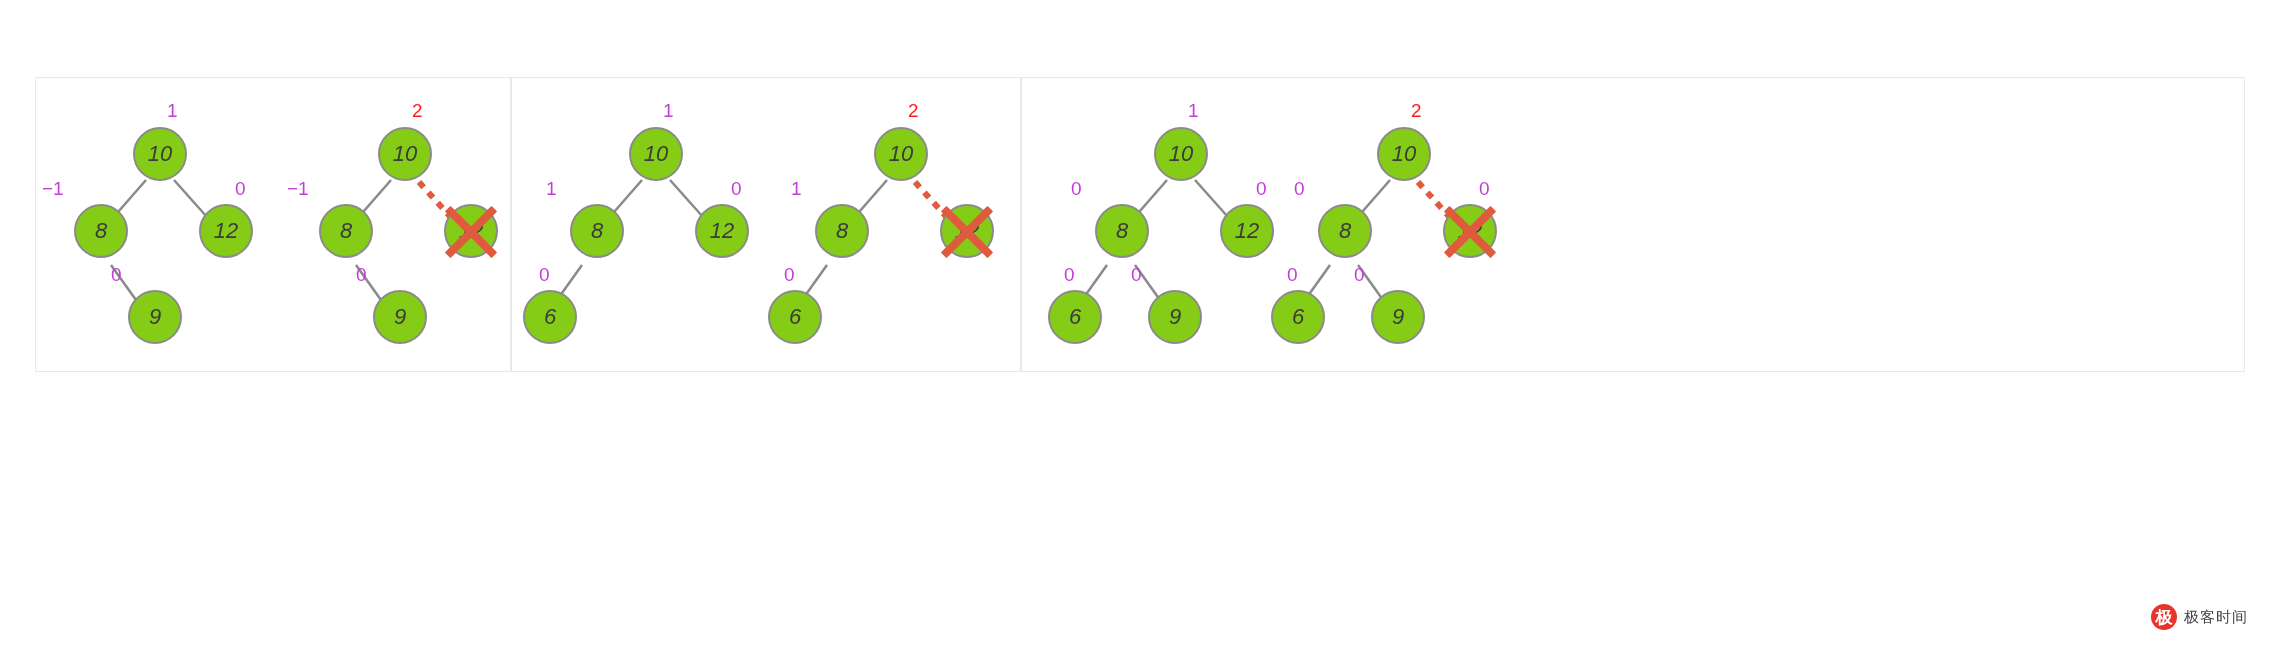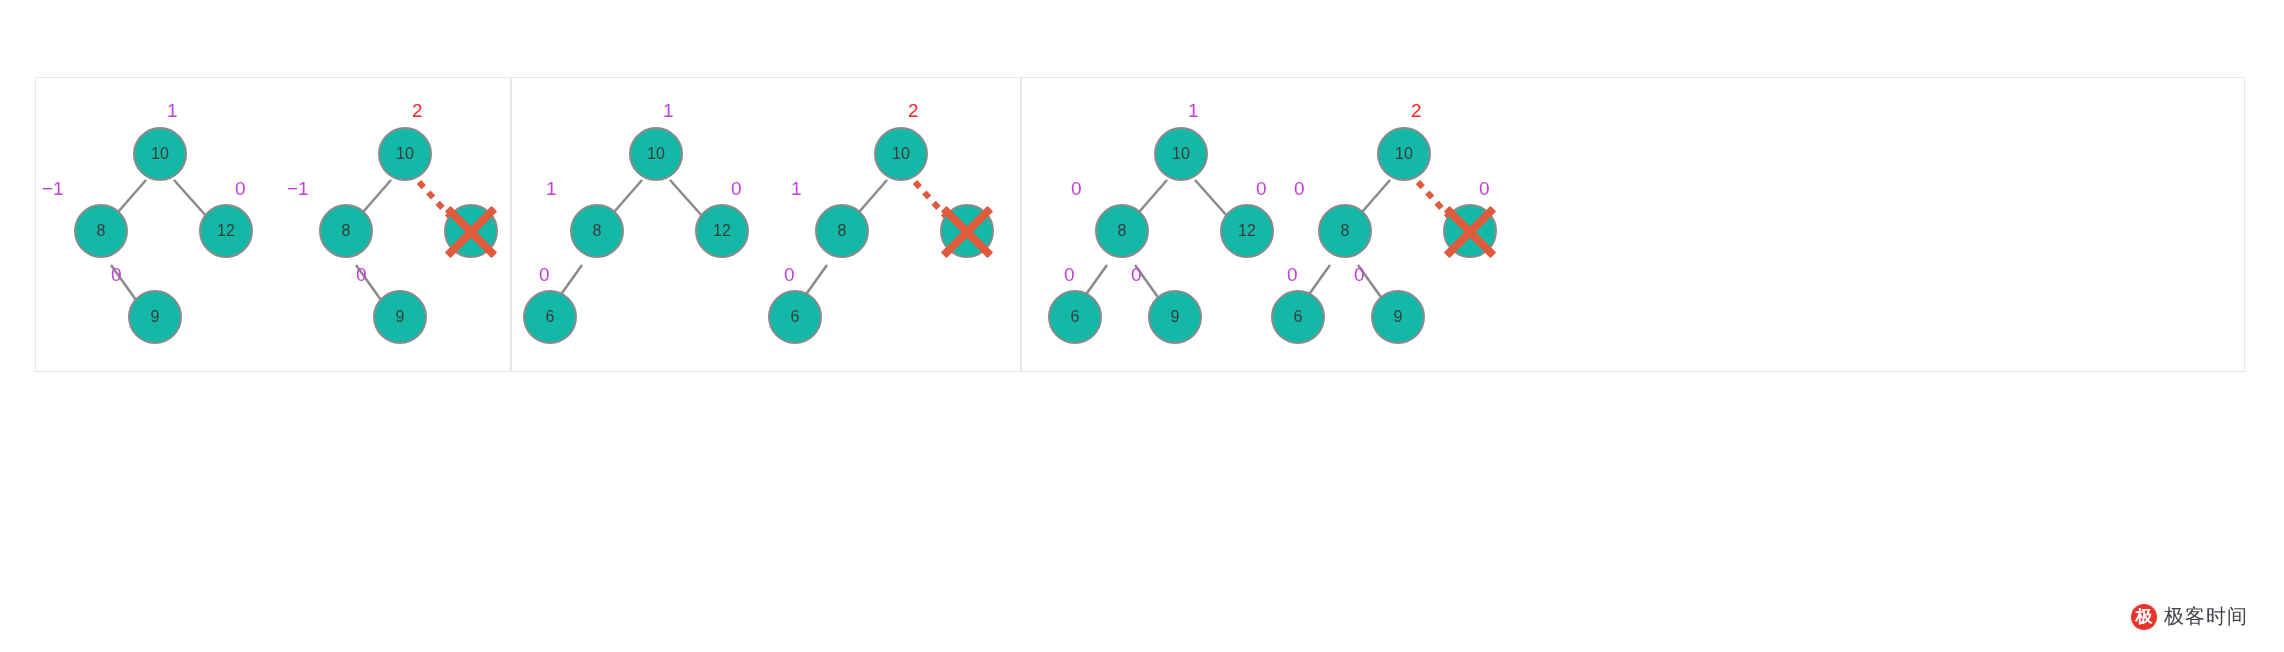--- a/index.html
+++ b/index.html
@@ -29,28 +29,29 @@
   .panel.p2{width:1224px;}
   .tree{
     position:absolute;
     top:0;left:0;width:100%;height:100%;
   }
   svg.edges{position:absolute;left:0;top:0;width:100%;height:100%;overflow:visible;pointer-events:none;}
   .node{
     position:absolute;
     width:54px;height:54px;
     border-radius:50%;
-    background:#14b8a6;
+    background:#84cc16;
     border:2.5px solid #8a8a8a;
     box-sizing:border-box;
     display:flex;align-items:center;justify-content:center;
-    font-size:16px;
+    font-size:22px;
     color:#3c3c3c;
     letter-spacing:0px;
     z-index:2;
+    font-style:italic;
   }
   .bf{
     position:absolute;
     font-size:19px;
     color:#c13fd6;
     z-index:3;
     white-space:nowrap;
   }
   .bf.red{color:#fd2020;}
   .xmark{
@@ -74,21 +75,21 @@
     display:flex;align-items:center;gap:7px;
   }
   .wm-logo{
     width:26px;height:26px;border-radius:50%;
     background:#e8332a;
     display:flex;align-items:center;justify-content:center;
     color:#fff;font-size:17px;font-weight:bold;
     font-family:"Liberation Serif","DejaVu Serif",serif;
   }
   .wm-text{
-    font-size:20px;color:#404247;letter-spacing:1px;
+    font-size:15px;color:#404247;letter-spacing:1px;
     font-family:"DejaVu Sans","Liberation Sans",sans-serif;
   }
 </style>
 </head>
 <body>
 
 <div class="panels">
 
   <div class="panel p0">
 

